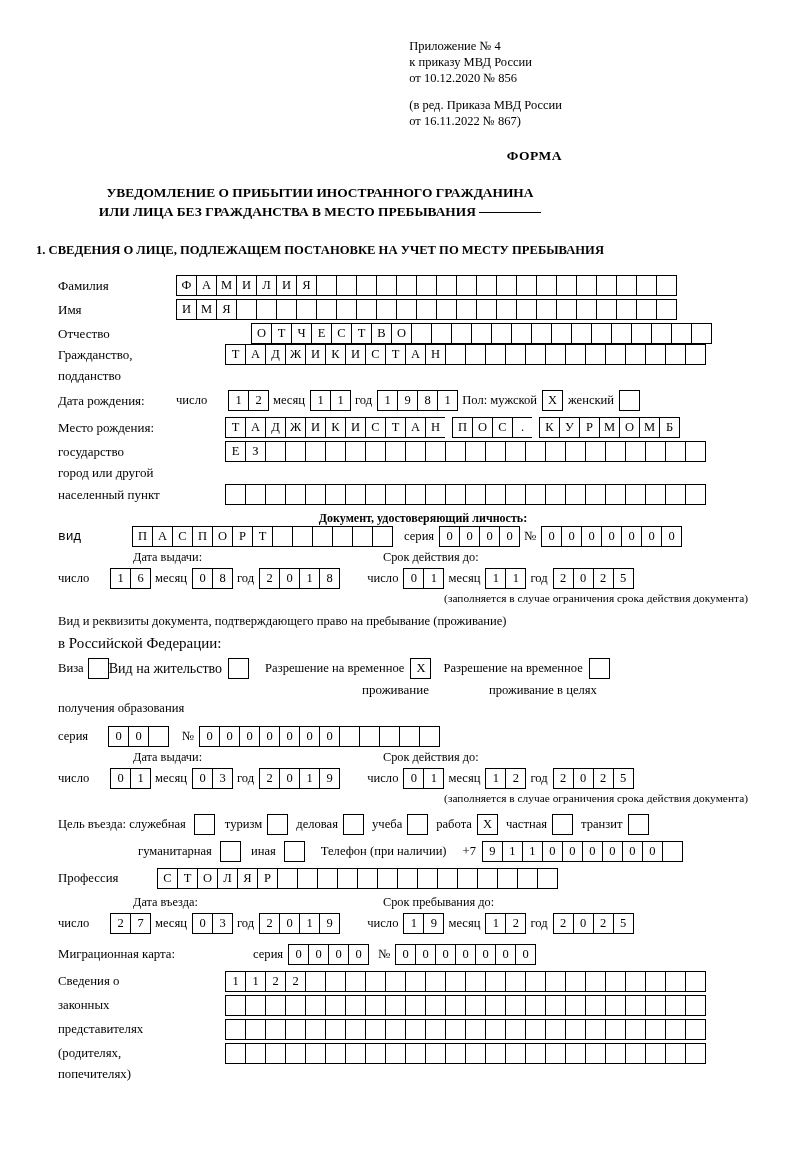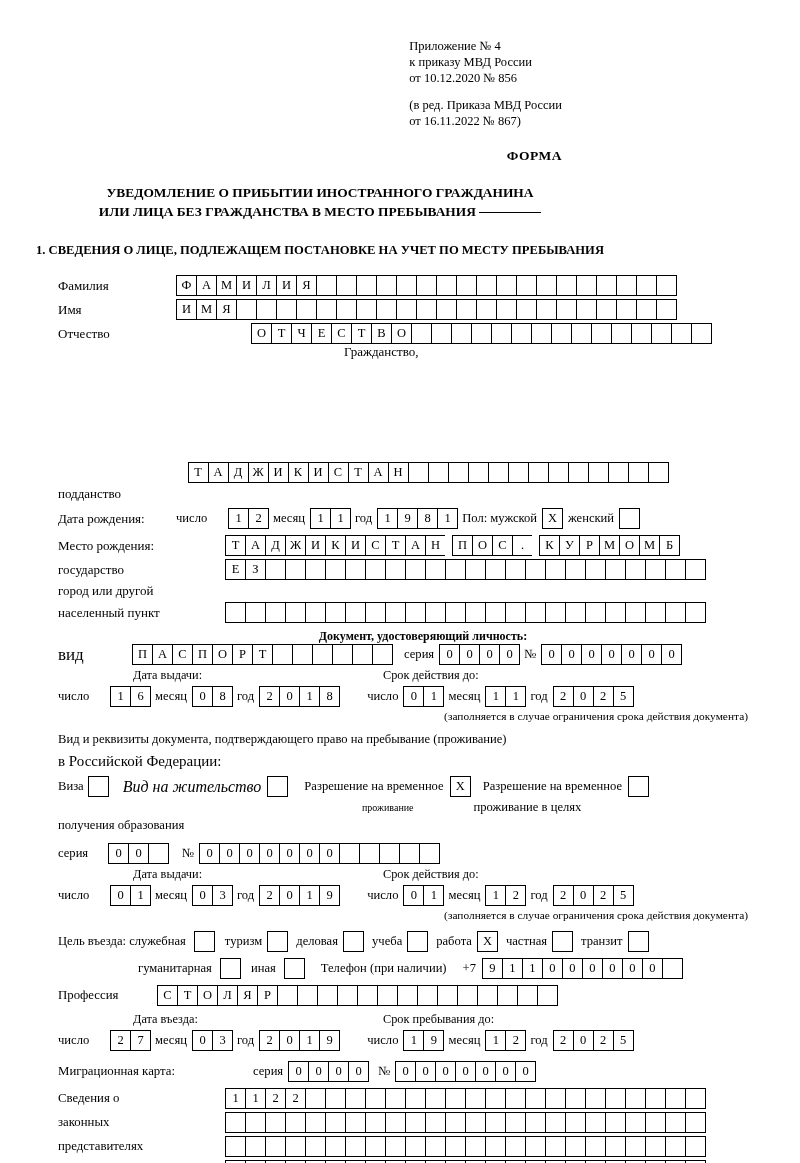--- a/index.html
+++ b/index.html
@@ -198,21 +198,21 @@
           <div class="cell"></div>
           <div class="cell"></div>
           <div class="cell"></div>
           <div class="cell"></div>
           <div class="cell"></div>
           <div class="cell"></div>
           <div class="cell"></div>
         </div>
     </div>
 
-    <div class="row" style="margin-top:-3px;flex-direction:column;">
+    <div class="row" style="margin-top:-3px;">
       <div class="w-label">Гражданство,</div>
       <div class="cells" id="c-citz" style="margin-left:49px;">
           <div class="cell">Т</div>
           <div class="cell">А</div>
           <div class="cell">Д</div>
           <div class="cell">Ж</div>
           <div class="cell">И</div>
           <div class="cell">К</div>
           <div class="cell">И</div>
           <div class="cell">С</div>
@@ -350,21 +350,21 @@
           <div class="cell"></div>
           <div class="cell"></div>
           <div class="cell"></div>
           <div class="cell"></div>
         </div>
     </div>
 
     <div class="subhdr mt6" style="padding-left:40px;">Документ, удостоверяющий личность:</div>
 
     <div class="row">
-      <div style="width:50px;flex:0 0 50px;font-size:17px;">вид</div>
+      <div style="width:50px;flex:0 0 50px;font-size:13px;font-family:Liberation Mono, monospace;">вид</div>
       <div class="cells" id="c-idk" style="margin-left:24px;">
           <div class="cell">П</div>
           <div class="cell">А</div>
           <div class="cell">С</div>
           <div class="cell">П</div>
           <div class="cell">О</div>
           <div class="cell">Р</div>
           <div class="cell">Т</div>
           <div class="cell"></div>
           <div class="cell"></div>
@@ -442,29 +442,29 @@
     <div class="row mt10">
       <span style="font-size:12.6px;">Вид и реквизиты документа, подтверждающего право на пребывание (проживание)</span>
     </div>
     <div class="row mt6">
       <span style="font-size:15px;">в Российской Федерации:</span>
     </div>
 
     <div class="row mt6">
       <span style="font-size:12.6px;">Виза</span>
       <span class="box" style="margin-left:4px;"></span>
-      <span style="font-size:16px;margin-left:14px;font-style:italic;">Вид на жительство</span>
+      <span style="font-size:14px;">Вид на жительство</span>
       <span class="box" style="margin-left:6px;"></span>
       <span style="font-size:12.6px;margin-left:16px;">Разрешение на временное</span>
       <span class="box" style="margin-left:6px;">Х</span>
       <span style="font-size:12.6px;margin-left:12px;">Разрешение на временное</span>
       <span class="box" style="margin-left:6px;"></span>
     </div>
     <div class="row" style="margin-top:2px;">
-      <span style="font-size:10px;margin-left:304px;">проживание</span>
+      <span style="font-size:13px;margin-left:304px;">проживание</span>
       <span style="font-size:12.6px;margin-left:60px;">проживание в целях</span>
     </div>
     <div class="row" style="margin-top:2px;">
       <span style="font-size:12.6px;">получения образования</span>
     </div>
 
     <div class="row mt10">
       <span style="font-size:12.6px;width:50px;">серия</span>
       <div class="cells" id="c-pser">
           <div class="cell">0</div>

